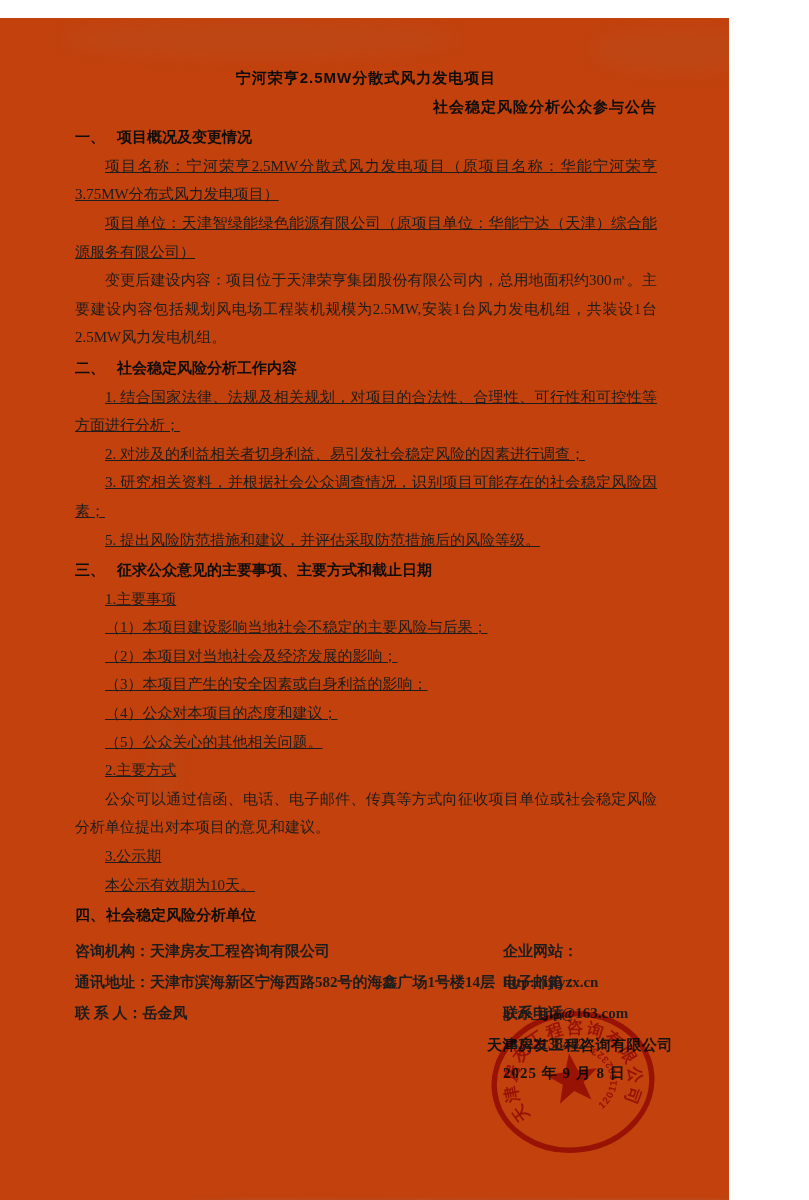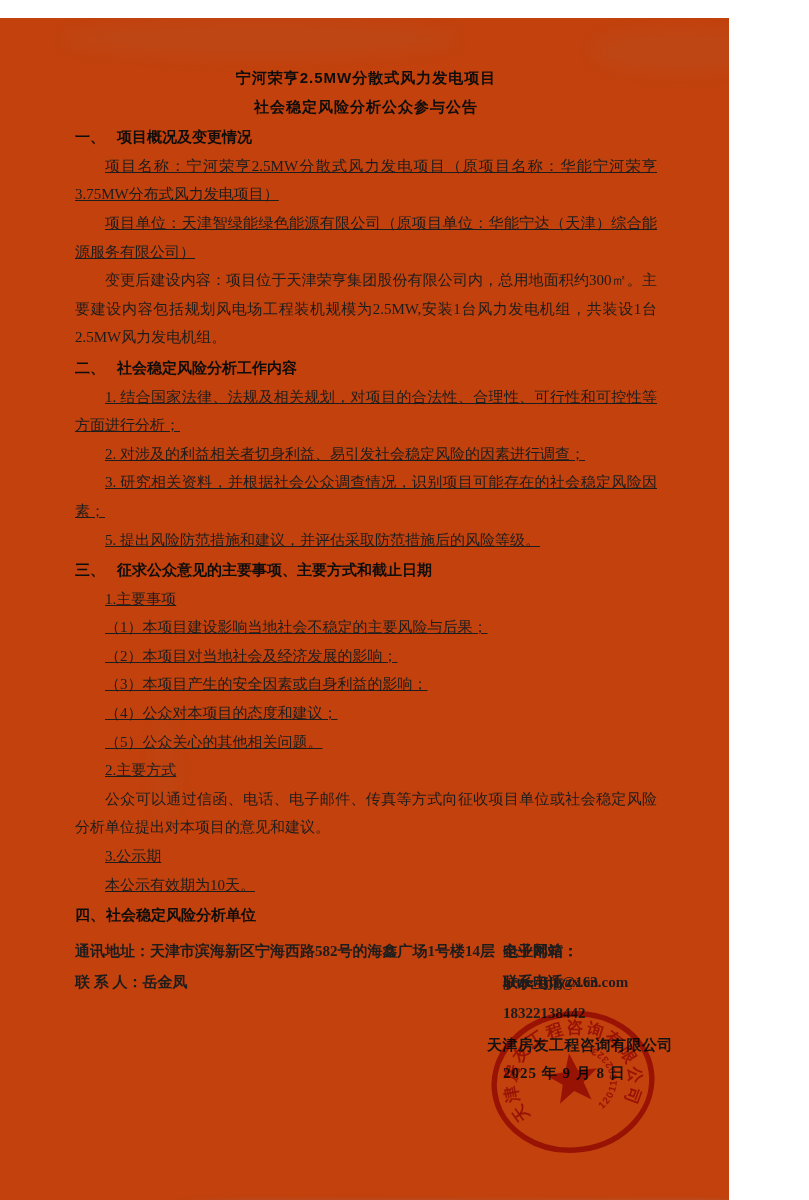--- a/index.html
+++ b/index.html
@@ -7,21 +7,21 @@
     position:relative;width:729px;height:1200px;background:#c2410c;
     font-family:"Liberation Serif","DejaVu Serif",serif;color:#1d1d1d;
     overflow:hidden;
     margin-top:18px;
   }
   .content{padding:46px 72px 0 75px;}
   .t1{
     margin:0;text-align:center;font-family:"Liberation Sans","DejaVu Sans",sans-serif;
     font-weight:700;font-size:22px;line-height:30px;color:#0d0d0d;letter-spacing:1px;
   }
-  .t2{margin:22px 0 0 0;text-align:center;font-family:"Liberation Sans","DejaVu Sans",sans-serif;
+  .t2{margin:22px 0 0 0;text-align:right;font-family:"Liberation Sans","DejaVu Sans",sans-serif;
     font-weight:700;font-size:21px;line-height:30px;color:#0d0d0d;letter-spacing:1px;}
   .body-text p{margin:0;font-size:15px;line-height:28.6px;}
   .intro{margin-top:14px !important;text-indent:2em;text-align:justify;}
   .h{
     margin:2px 0 0 0 !important;font-family:Liberation Serif, serif;
     font-weight:700;font-size:15.5px;color:#0d0d0d;line-height:28.6px;
   }
   .h .num{margin-right:12px;}
   .h.nogap .num{margin-right:1px;}
   .ind{ text-indent:2em; text-align:justify;text-decoration:underline;}
@@ -88,20 +88,21 @@
     <p class="ind">（5）公众关心的其他相关问题。</p>
     <p class="ind">2.主要方式</p>
     <p class="ind-just">公众可以通过信函、电话、电子邮件、传真等方式向征收项目单位或社会稳定风险分析单位提出对本项目的意见和建议。</p>
     <p class="ind">3.公示期</p>
     <p class="ind">本公示有效期为10天。</p>
 
     <p class="h nogap"><span class="num">四、</span><span>社会稳定风险分析单位</span></p>
 
     <div class="contact">
       <div class="crow">
+        <span class="cl">咨询机构：天津房友工程咨询有限公司</span>
         <span class="cr">企业网站：http://tjfyzx.cn</span>
       </div>
       <div class="crow">
         <span class="cl">通讯地址：天津市滨海新区宁海西路582号的海鑫广场1号楼14层</span>
         <span class="cr">电子邮箱：gczx_tjfy@163.com</span>
       </div>
       <div class="crow">
         <span class="cl">联 系 人：岳金凤</span>
         <span class="cr">联系电话：18322138442</span>
       </div>

